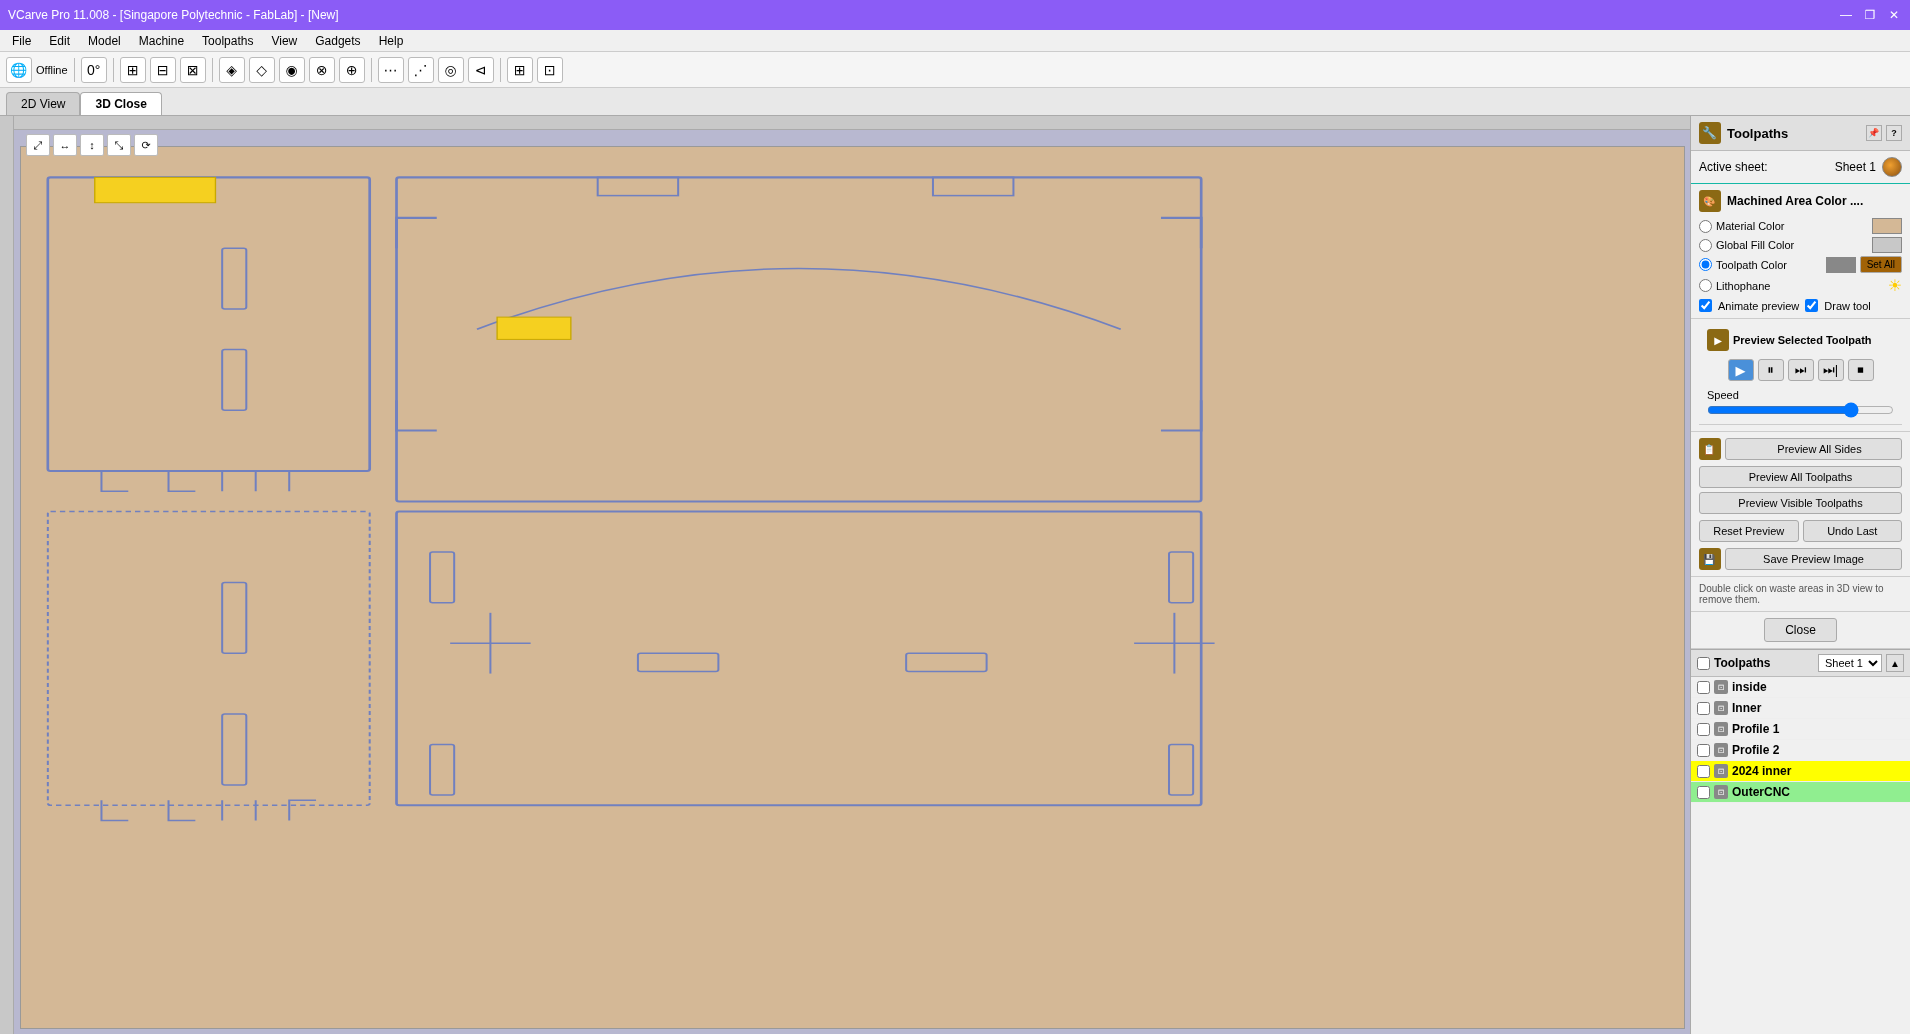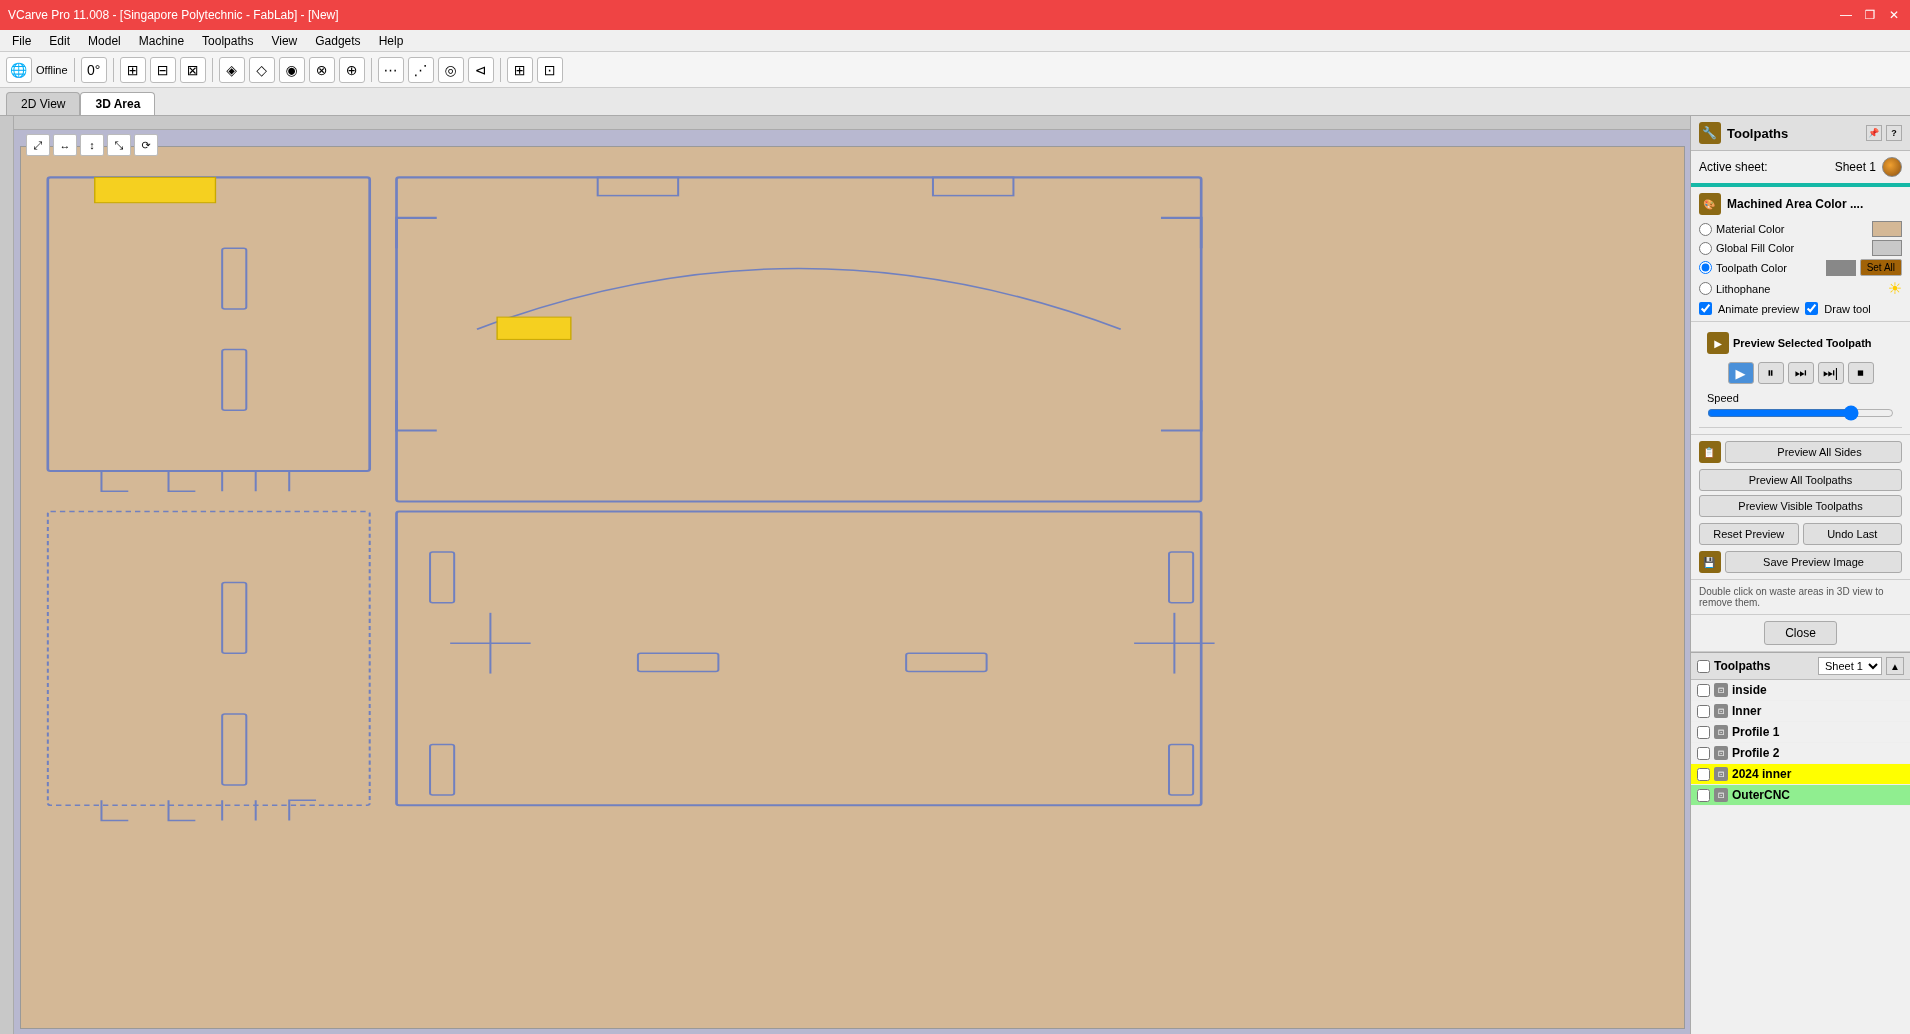--- a/index.html
+++ b/index.html
@@ -1,21 +1,21 @@
 <!DOCTYPE html>
 <html><head>
   <meta charset="utf-8">
   <style>
     * { box-sizing: border-box; margin: 0; padding: 0; }
     body { font-family: 'Segoe UI', Arial, sans-serif; font-size: 12px; background: #d0d0d0; overflow: hidden; width: 1910px; height: 1034px; }
 
     
     #titlebar {
       height: 30px;
-      background: #ef4444;
+      background: #8b5cf6;
       color: #fff;
       display: flex;
       align-items: center;
       justify-content: space-between;
       padding: 0 8px;
       font-size: 12px;
     }
     #titlebar-controls { display: flex; gap: 8px; }
     #titlebar-controls span { cursor: pointer; width: 16px; text-align: center; }
 
@@ -150,21 +150,21 @@
       color: #fff;
       font-size: 12px;
     }
 
     
     #active-sheet-row {
       display: flex;
       align-items: center;
       padding: 6px 8px;
       gap: 6px;
-      border-bottom: 4px solid #14b8a6;
+      border-bottom: 1px solid #14b8a6;
       font-size: 12px;
     }
     #active-sheet-row label { flex: 1; }
     #sheet-name { font-size: 12px; }
     .color-circle {
       width: 20px; height: 20px;
       border-radius: 50%;
       border: 1px solid #888;
       cursor: pointer;
     }
@@ -454,21 +454,21 @@
   <div class="toolbar-btn">⋰</div>
   <div class="toolbar-btn">◎</div>
   <div class="toolbar-btn">⊲</div>
   <div class="toolbar-sep"></div>
   <div class="toolbar-btn">⊞</div>
   <div class="toolbar-btn">⊡</div>
 </div>
 
 <div id="viewtabs">
   <div class="view-tab">2D View</div>
-  <div class="view-tab active">3D Area</div>
+  <div class="view-tab active">3D Close</div>
 </div>
 
 <div id="main">
 
   <div id="canvas-area">
 
     <div id="left-ruler"></div>
     <div id="top-ruler"></div>
 
     <div id="canvas-inner" style="top:30px; left:20px; right:5px; bottom:5px;">

